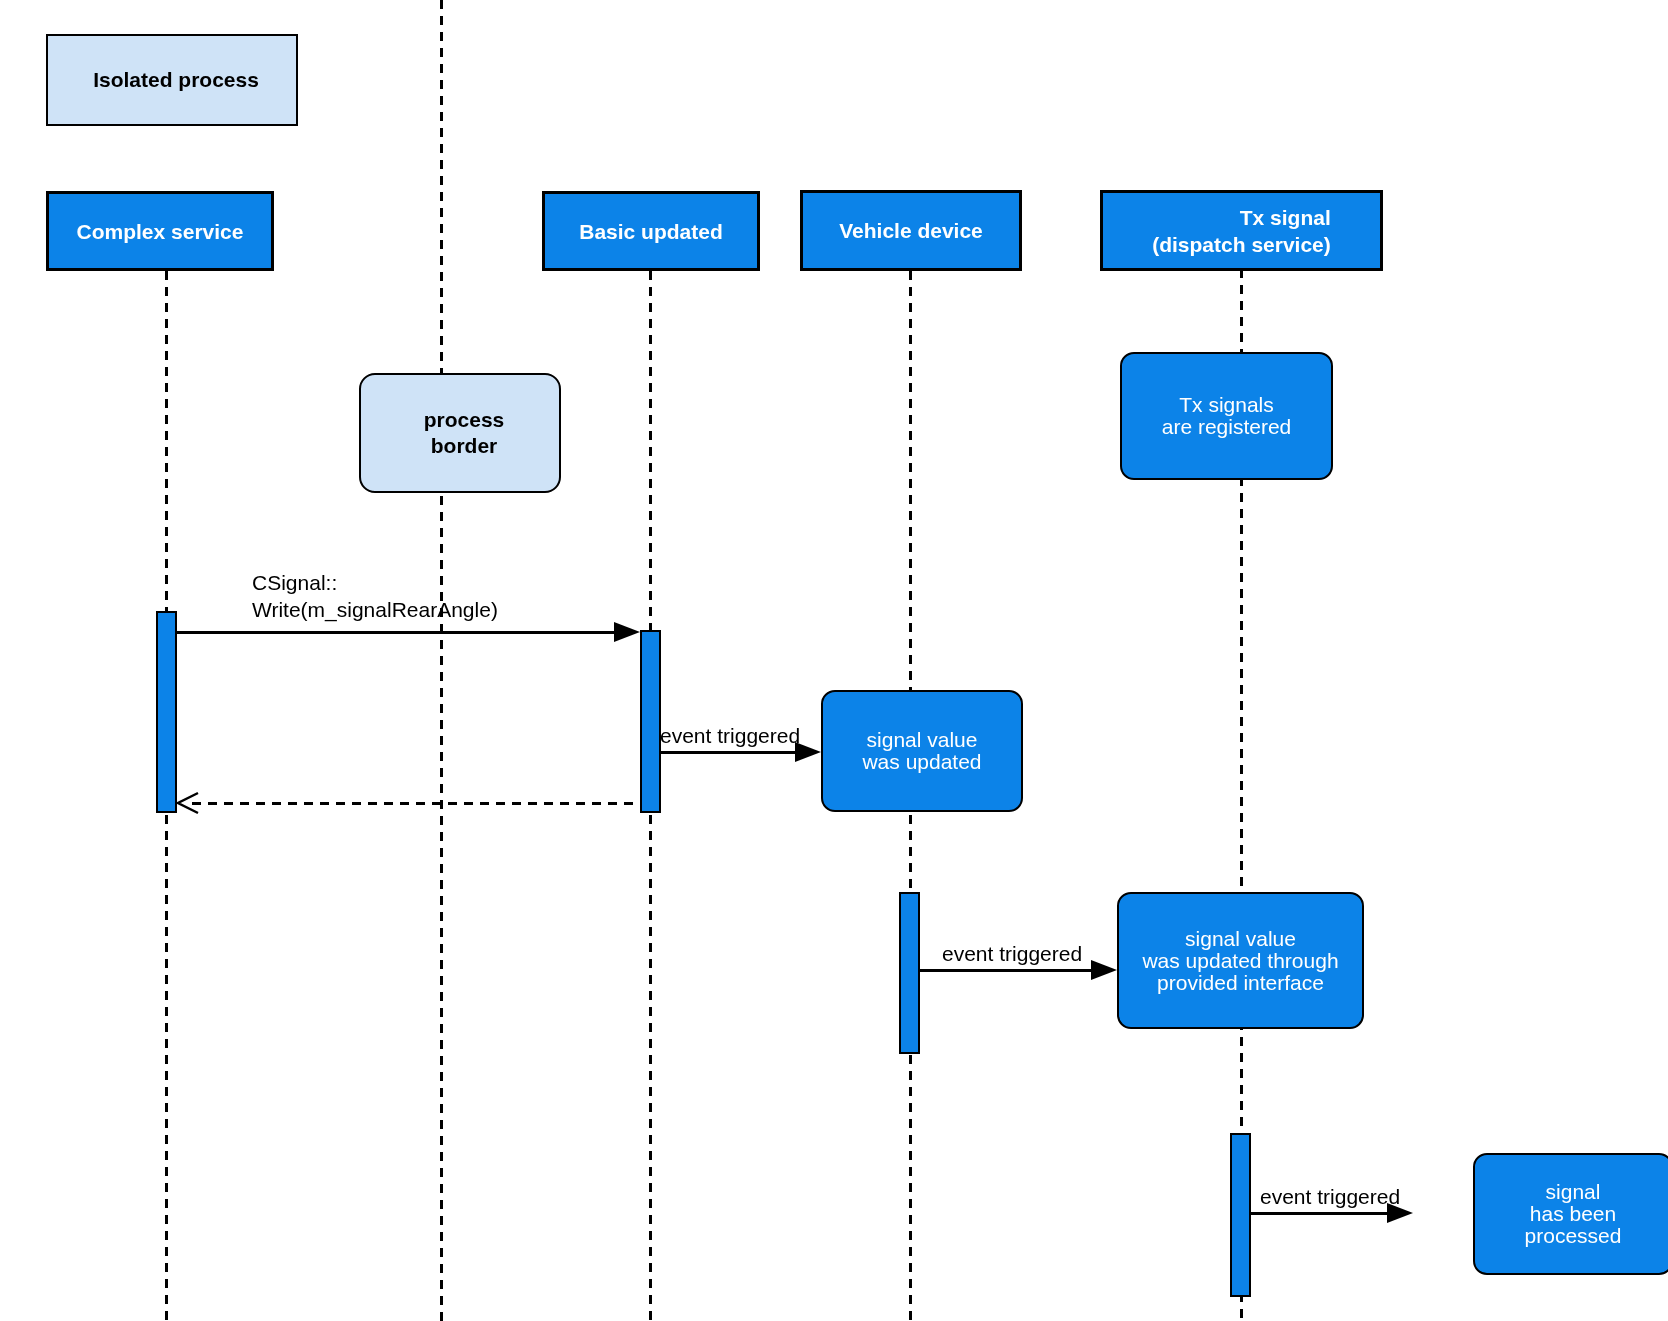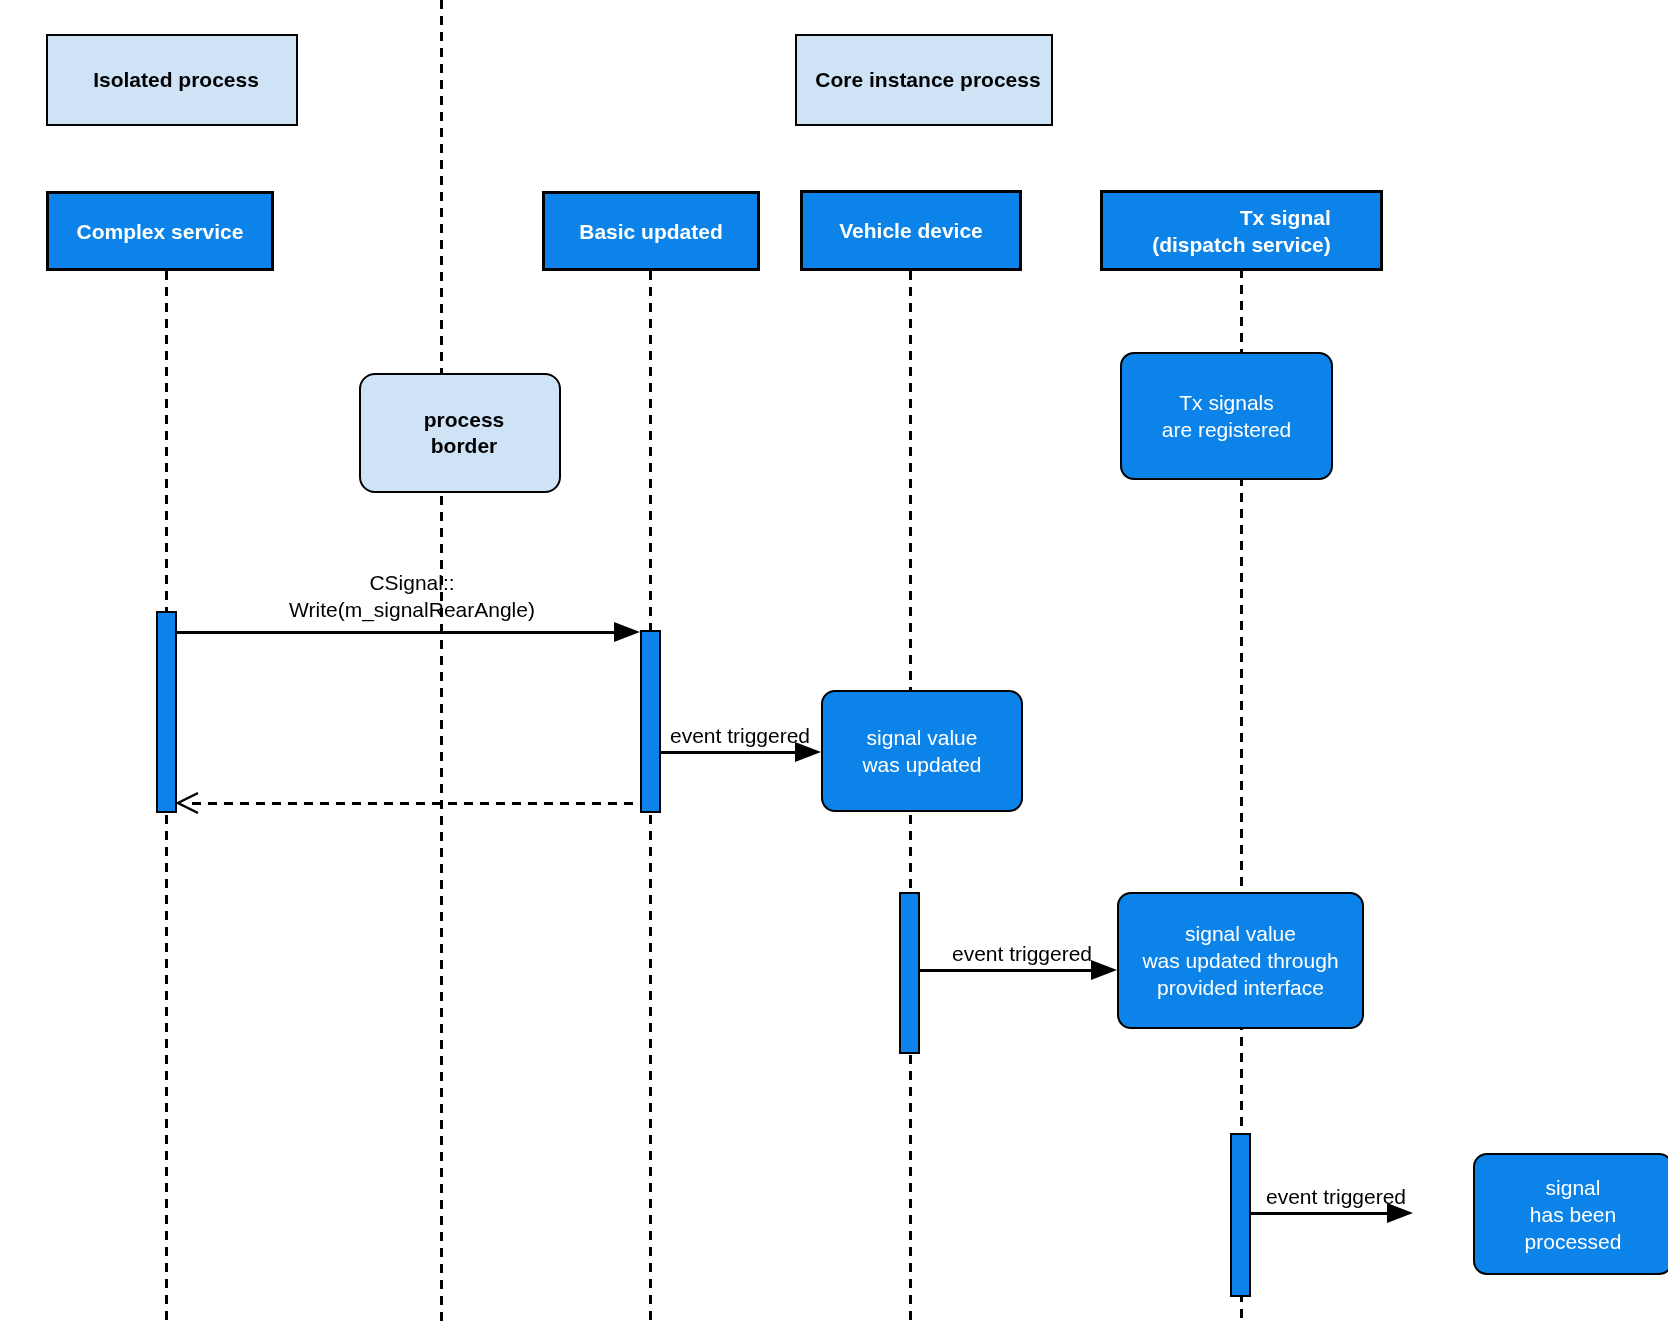--- a/index.html
+++ b/index.html
@@ -25,55 +25,54 @@
     background:var(--light);border:2px solid var(--ink);color:var(--ink);
     font-weight:bold;font-size:21px;line-height:26px;padding-left:8px;
   }
   .proc.rounded{border-radius:16px;}
   .svc{
     background:var(--blue);border:3px solid var(--ink);color:var(--txt-on-blue);
     font-weight:bold;font-size:21px;line-height:27px;
   }
   .note{
     background:var(--blue);border:2.5px solid var(--ink);border-radius:14px;
-    color:var(--txt-on-blue);font-weight:normal;font-size:21px;line-height:27px;
+    color:var(--txt-on-blue);font-weight:normal;font-size:21px;line-height:22px;
   }
   .bar{
     position:absolute;width:21px;box-sizing:border-box;background:var(--blue);
     border:2px solid var(--ink);z-index:3;
   }
   .mline{position:absolute;height:3px;background:var(--ink);z-index:4;}
   .mline-dashed{
     position:absolute;height:3px;z-index:4;
     background:repeating-linear-gradient(to right,var(--ink) 0 9px,transparent 9px 16px);
   }
   .head{
     position:absolute;width:0;height:0;z-index:5;
     border-top:10px solid transparent;border-bottom:10px solid transparent;
     border-left:26px solid var(--ink);
   }
   .openhead{position:absolute;z-index:5;}
   .mlabel{
     position:absolute;font-size:21px;line-height:27px;color:var(--ink);
-    text-align:center;white-space:pre-line;z-index:5;
+    white-space:pre-line;z-index:5;
   }
 </style>
 </head>
 <body>
 
 <div id="stage">
 
   <div class="lifeline" style="left:440px;top:0;height:1321px;"></div>
   <div class="lifeline" style="left:165px;top:271px;height:1050px;"></div>
   <div class="lifeline" style="left:649px;top:271px;height:1050px;"></div>
   <div class="lifeline" style="left:909px;top:271px;height:1050px;"></div>
   <div class="lifeline" style="left:1240px;top:269px;height:1052px;"></div>
 
   <div class="box proc" style="left:46px;top:34px;width:252px;height:92px;">Isolated process</div>
-  <div class="box proc" style="left:795px;top:34px;width:258px;height:92px;">Core instance process</div>
 
   <div class="box svc" style="left:46px;top:191px;width:228px;height:80px;">Complex service</div>
   <div class="box svc" style="left:542px;top:191px;width:218px;height:80px;">Basic updated</div>
   <div class="box svc" style="left:800px;top:190px;width:222px;height:81px;">Vehicle device</div>
   <div class="box svc" style="left:1100px;top:190px;width:283px;height:81px;text-align:right;">Tx signal
 (dispatch service)</div>
 
   <div class="box proc rounded" style="left:340px;top:373px;width:202px;height:120px;margin-left:19px;">process
 border</div>
 

